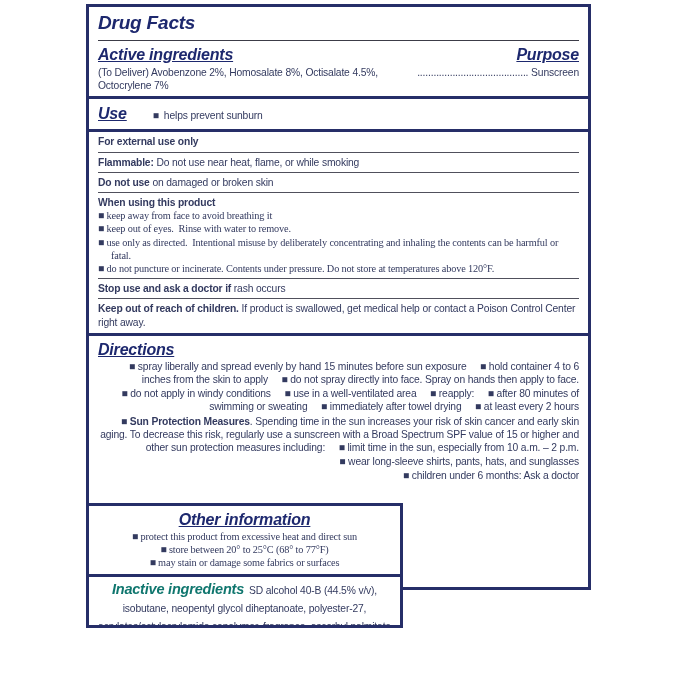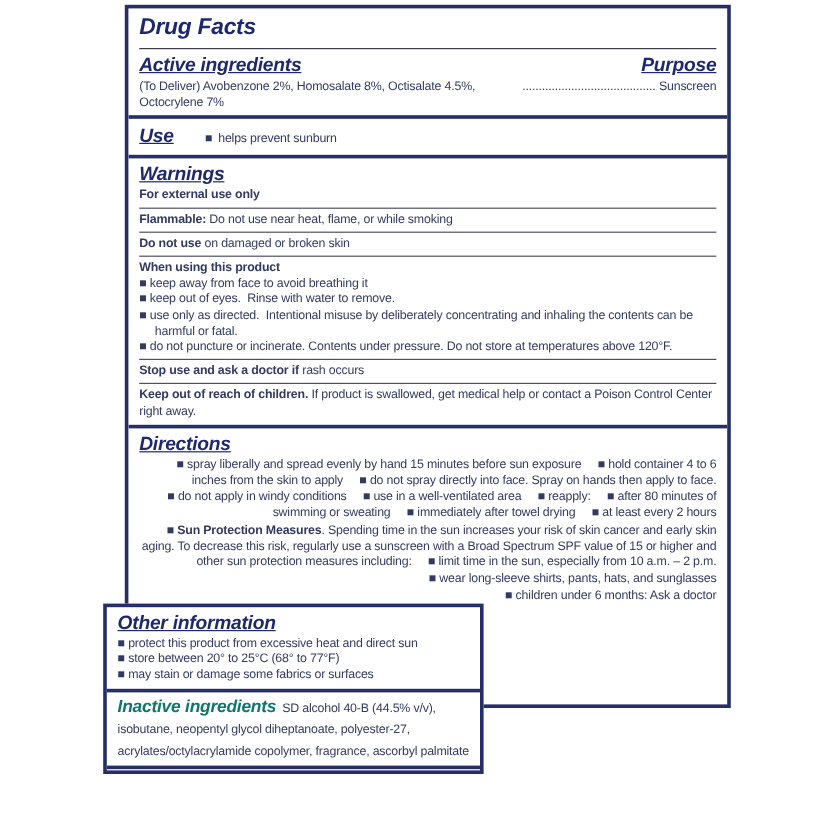--- a/index.html
+++ b/index.html
@@ -12,22 +12,22 @@
   }
   .canvas { position: relative; width: 679px; height: 679px; background: #fff; overflow: hidden; }
 
   .box {
     position: absolute;
     background: #fff;
     border: 3px solid #262e68;
     box-sizing: border-box;
     overflow: hidden;
   }
-  .main-box  { left: 86px; top: 4px;   width: 505px; height: 586px; margin-left: 18px; }
-  .narrow-box{ left: 86px; top: 503px; width: 317px; height: 142px; }
+  .main-box  { left: 86px; top: 4px;   width: 505px; height: 586px; }
+  .narrow-box{ left: 86px; top: 503px; width: 317px; height: 125px; text-align: center; }
 
   section { padding: 3px 9px 4px 9px; }
   .thick-top { border-top: 3px solid #262e68; }
 
   h1 {
     font-style: italic; font-weight: bold;
     font-size: 19px; line-height: 22px;
     color: #1d286e; margin: 2px 0 1px 0; letter-spacing: -0.2px;
   }
   h2 {
@@ -51,21 +51,21 @@
   }
 
   p, .line {
     margin: 0;
     font-size: 10.3px; line-height: 13.2px;
     letter-spacing: -0.15px;
     color: #333a5f;
   }
   .b { font-weight: bold; }
 
-  .bullet-line { padding-left: 13px; text-indent: -13px; margin: 0; }
+  .bullet-line { padding-left: 13px; text-indent: -13px; margin: 0; font-family: Liberation Serif, serif; }
   .para { margin: 0 0 1px 0; text-align: right; }
 
   .row-flex { display: flex; justify-content: space-between; align-items: baseline; }
   .ai-line { display: flex; align-items: baseline; }
   .dots { flex: 1 1 auto; overflow: hidden; white-space: nowrap; margin: 0 2px; }
 
   .use-row { display: flex; align-items: baseline; padding: 2px 0; }
   .use-row h2 { margin: 0; }
   .use-text { margin-left: 26px; text-align: right; }
   .sq { margin-right: 5px; }
@@ -100,21 +100,20 @@
     <section class="sec-use thick-top">
       <div class="use-row">
         <h2>Use</h2>
         <span class="line use-text">
           <span class="sq">■</span><span>helps prevent sunburn</span>
         </span>
       </div>
     </section>
 
     <section class="sec-warnings thick-top">
-      <h2>Warnings</h2>
       <p class="line b">For external use only</p>
       <hr class="thin-rule">
       <p class="line"><span class="b">Flammable:</span><span> Do not use near heat, flame, or while smoking</span></p>
       <hr class="thin-rule">
       <p class="line"><span class="b">Do not use</span><span> on damaged or broken skin</span></p>
       <hr class="thin-rule">
       <p class="line b">When using this product</p>
       <p class="bullet-line">■ keep away from face to avoid breathing it</p>
       <p class="bullet-line">■ keep out of eyes.&nbsp; Rinse with water to remove.</p>
       <p class="bullet-line">■ use only as directed.&nbsp; Intentional misuse by deliberately concentrating and inhaling the contents can be harmful or fatal.</p>

